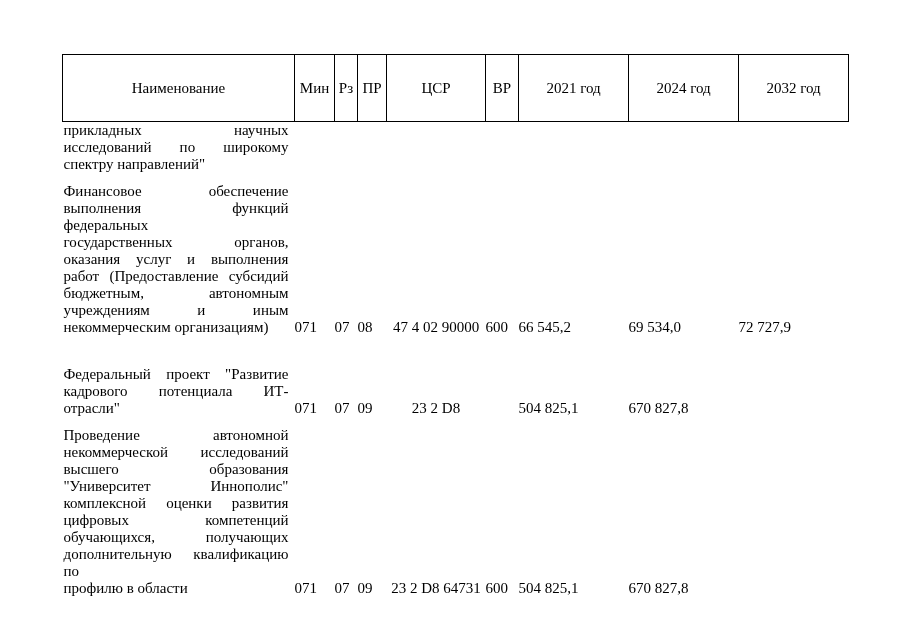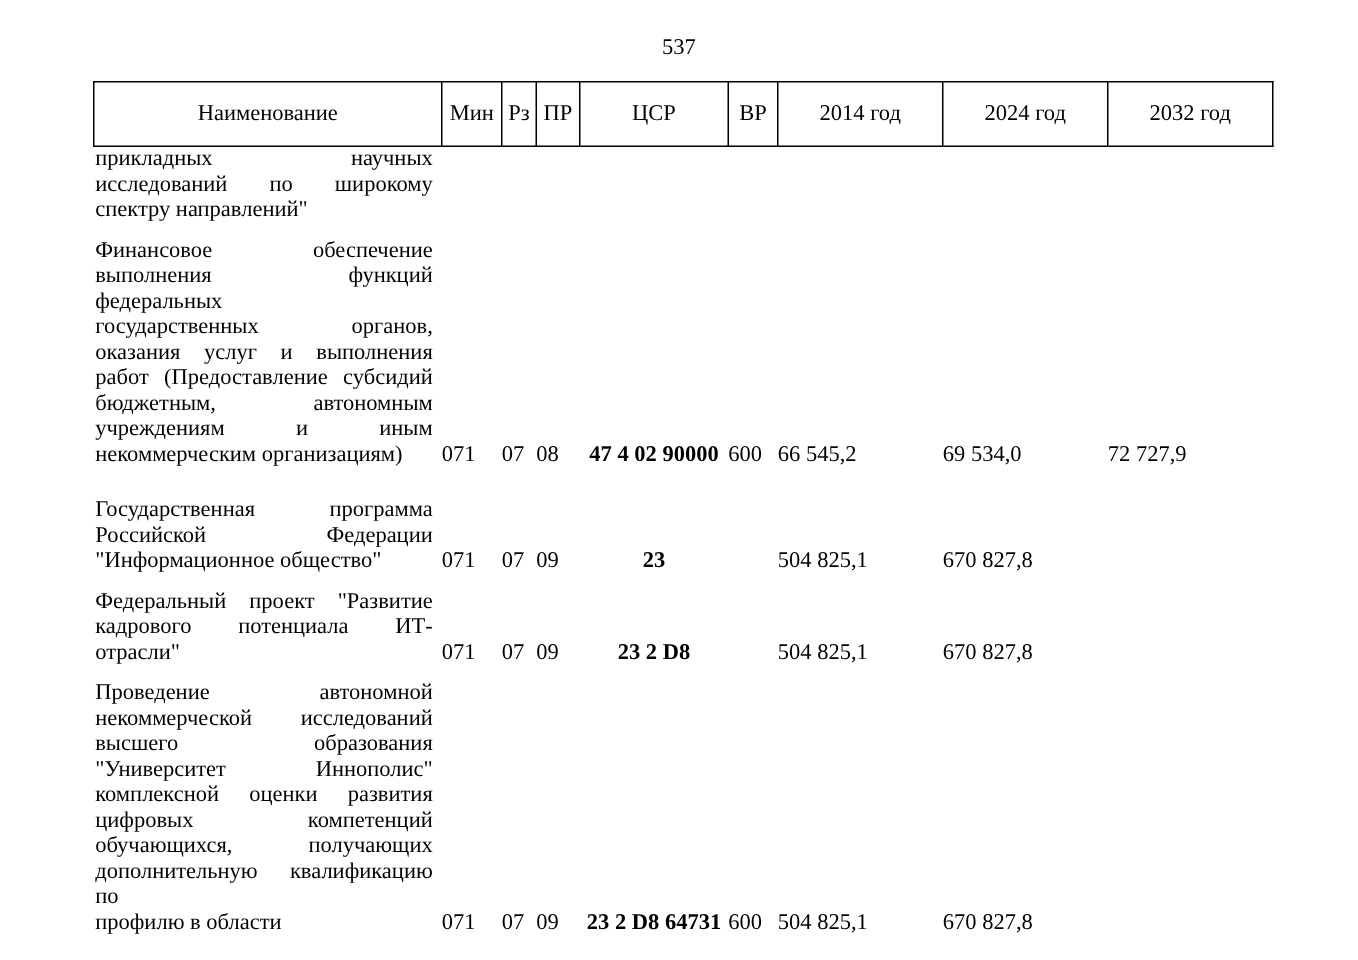--- a/index.html
+++ b/index.html
@@ -49,21 +49,21 @@
     font-size: 15px;
   }
 
   table.grid thead th {
     border: 1px solid #000000;
     height: 34px;
     font-weight: normal;
     font-size: 15px;
     text-align: center;
     vertical-align: middle;
-    padding: 4px 2px;
+    padding: 16px 2px;
     line-height: 17px;
   }
 
   
   table.grid tbody td {
     border: 0;
     padding: 0;
     vertical-align: bottom;
     font-size: 15px;
     line-height: 17px;
@@ -77,21 +77,21 @@
   .cell-name {
     text-align: justify;
     text-align-last: justify;
     padding-right: 6px !important;
     padding-left: 1px !important;
     hyphens: none;
   }
 
   .cell-c { text-align: left; }
   .cell-num { white-space: nowrap; }
-  .cell-csr { text-align: center; white-space: nowrap; font-weight: bold; }
+  .cell-csr { text-align: center; white-space: nowrap; }
 
   
   col.c-name { width: 232px; }
   col.c-min  { width: 40px; }
   col.c-rz   { width: 23px; }
   col.c-pr   { width: 29px; }
   col.c-csr  { width: 99px; }
   col.c-vr   { width: 33px; }
   col.c-y1   { width: 110px; }
   col.c-y2   { width: 110px; }
@@ -106,21 +106,20 @@
   }
   .nm-line.last {
     text-align-last: left;
   }
 </style>
 </head>
 <body>
 
 <div class="page">
 
-  <div class="page-number">537</div>
 
   <div class="doc-table">
     <table class="grid">
       <colgroup>
         <col class="c-name">
           <col class="c-min">
           <col class="c-rz">
           <col class="c-pr">
         <col class="c-csr">
           <col class="c-vr">
@@ -129,21 +128,21 @@
           <col class="c-y3">
       </colgroup>
       <thead>
         <tr>
           <th>Наименование</th>
           <th>Мин</th>
           <th>Рз</th>
           <th>ПР</th>
           <th>ЦСР</th>
           <th>ВР</th>
-          <th>2014 год</th>
+          <th>2021 год</th>
           <th>2024 год</th>
           <th>2032 год</th>
         </tr>
       </thead>
       <tbody id="table-body">
           <tr class="data-row" id="row-prikladnyh">
             <td class="cell-name">
               <span class="nm-line">прикладных научных</span>
               <span class="nm-line">исследований по широкому</span>
               <span class="nm-line last">спектру направлений"</span>
@@ -178,35 +177,20 @@
             <td class="cell-c">600</td>
             <td class="cell-num">66 545,2</td>
             <td class="cell-num">69 534,0</td>
             <td class="cell-num">72 727,9</td>
           </tr>
           <tr class="row-spacer">
             <td colspan="9"></td>
           </tr>
           <tr class="row-spacer">
             <td colspan="9"></td>
-          </tr>
-          <tr class="data-row" id="row-gosprogramma-informobshchestvo">
-            <td class="cell-name">
-              <span class="nm-line">Государственная программа</span>
-              <span class="nm-line">Российской Федерации</span>
-              <span class="nm-line last">"Информационное общество"</span>
-            </td>
-            <td class="cell-c">071</td>
-            <td class="cell-c">07</td>
-            <td class="cell-c">09</td>
-            <td class="cell-csr">23</td>
-            <td class="cell-c"></td>
-            <td class="cell-num">504 825,1</td>
-            <td class="cell-num">670 827,8</td>
-            <td class="cell-num"></td>
           </tr>
           <tr class="row-spacer">
             <td colspan="9"></td>
           </tr>
           <tr class="data-row" id="row-federalnyi-proekt-it">
             <td class="cell-name">
               <span class="nm-line">Федеральный проект "Развитие</span>
               <span class="nm-line last">кадрового потенциала ИТ-отрасли"</span>
             </td>
             <td class="cell-c">071</td>

